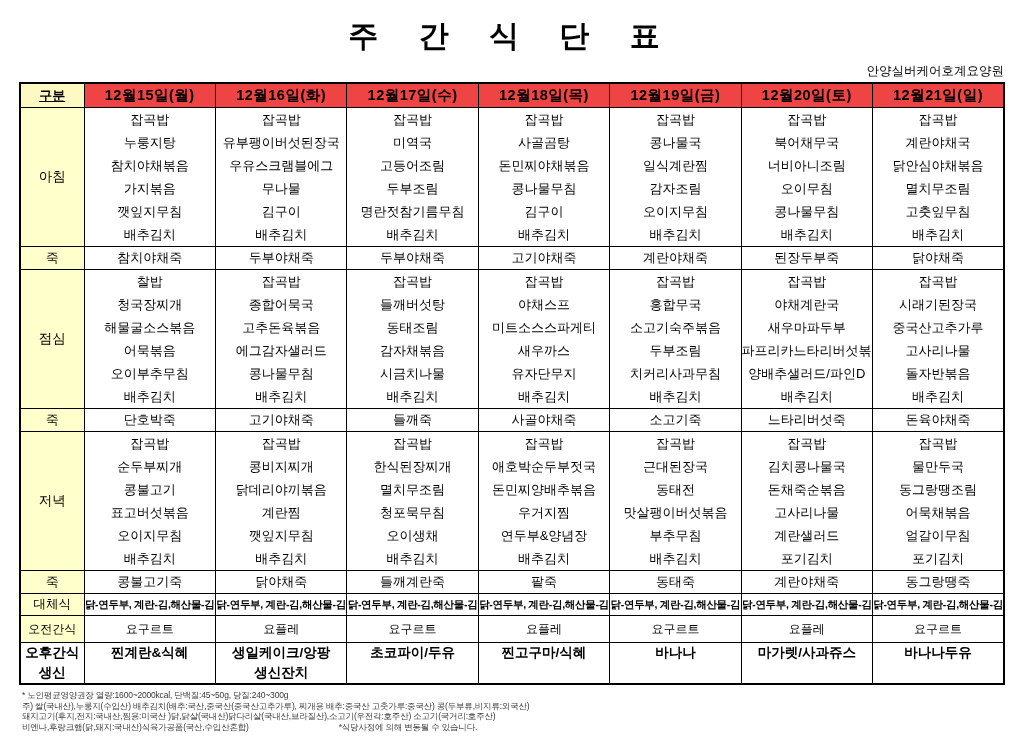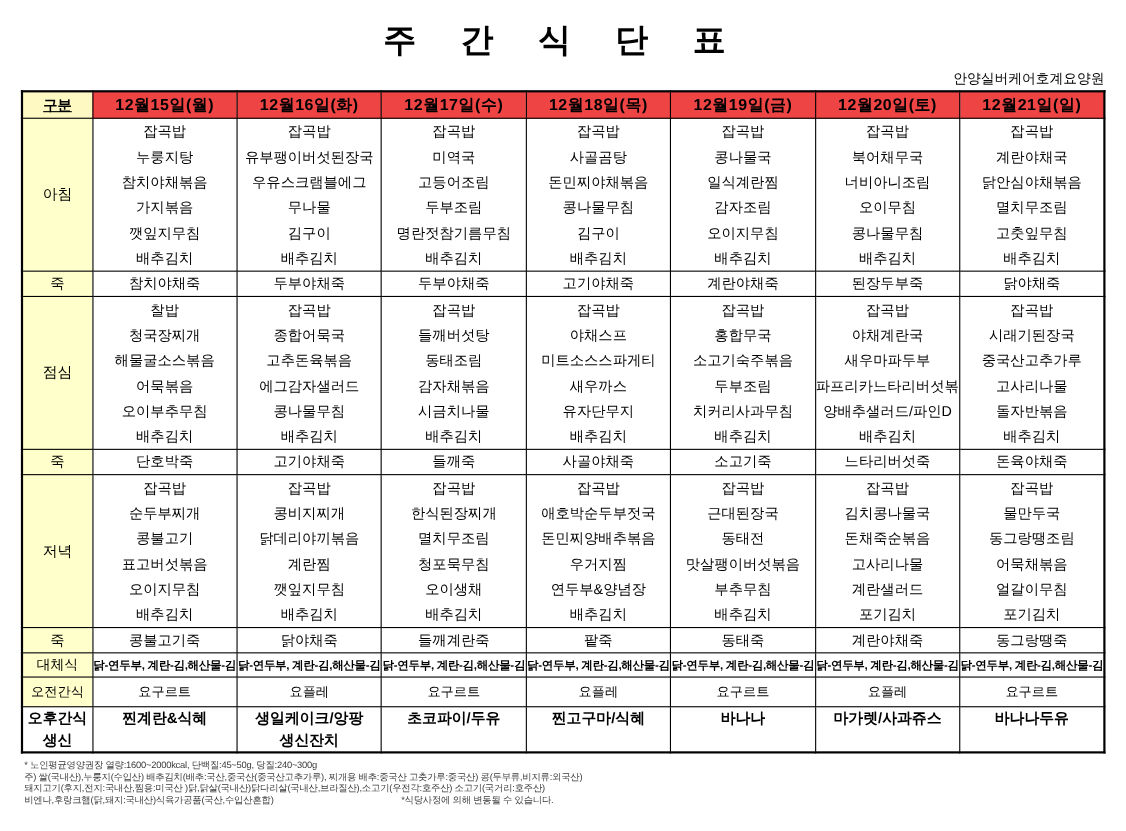--- a/index.html
+++ b/index.html
@@ -22,21 +22,21 @@
   tr.alt td.altcell{font-size:10.5px;font-weight:bold;letter-spacing:-.3px;white-space:nowrap;overflow:hidden;}
   tr.snack td{height:26px;font-size:12px;font-weight:400;background:#fff;}
   tr.snack td.label{background:#ffffcc;}
   tr.last td{background:#fff;}
   tr.last .line{height:20px;line-height:20px;font-size:13.5px;font-weight:700;}
   tr.last td.label .line{font-size:13.5px;}
   .footnotes{margin:5px 0 0 22px;font-size:8.5px;line-height:10.5px;color:#3a3a3a;
              font-weight:500;letter-spacing:-.2px;}
   .footnotes .fline{white-space:nowrap;}
   .lastline{display:flex;}
-  .change-note{margin-left:116px;}
+  .change-note{margin-left:90px;}
 </style>
 </head>
 <body>
 
 <div class="page">
   <div class="title">주  간  식  단  표</div>
   <div class="facility">안양실버케어호계요양원</div>
 
   <table class="menu">
     <colgroup>

